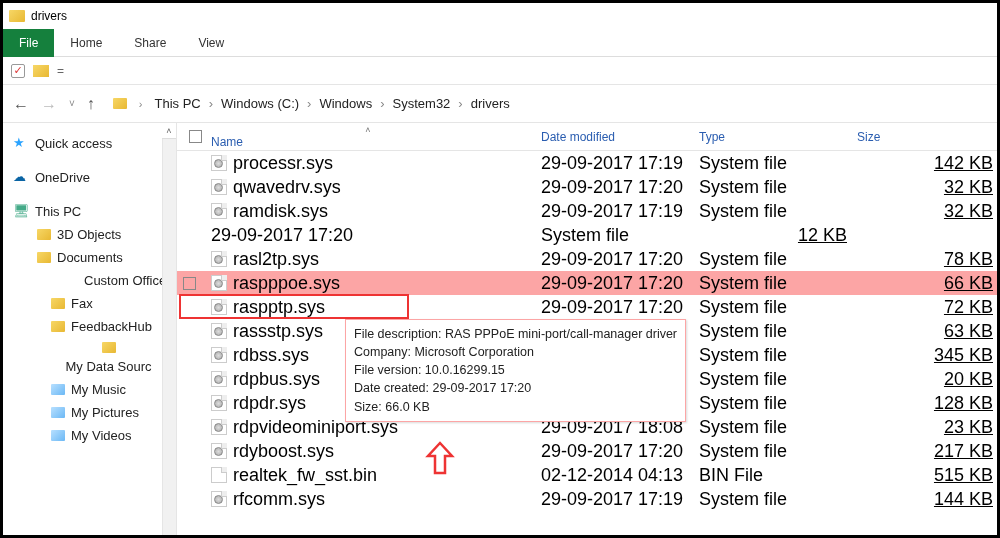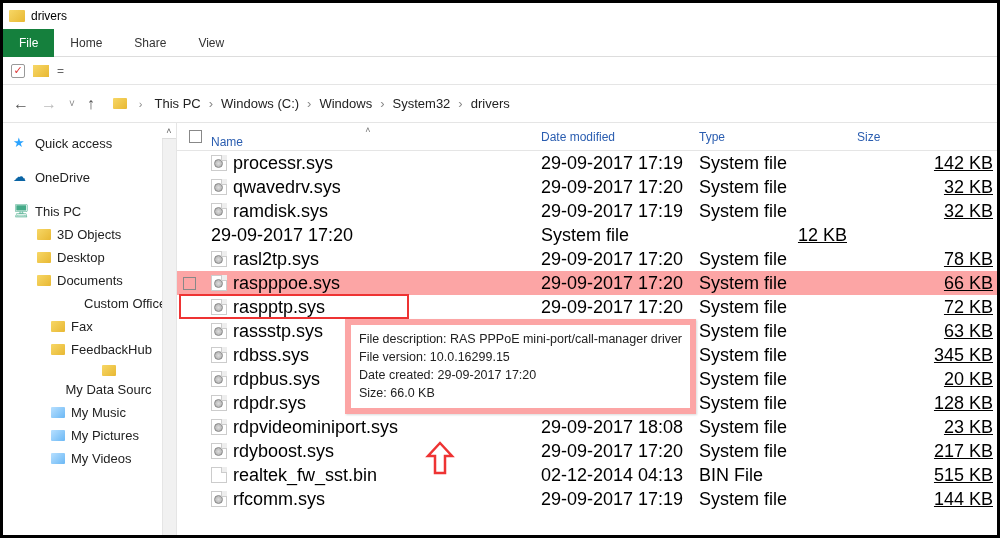--- a/index.html
+++ b/index.html
@@ -41,21 +41,21 @@
 .row.sel { background: #fca5a5; }
 .row .cell { padding: 0 6px; white-space: nowrap; overflow: hidden; text-overflow: ellipsis; }
 .row .cell.name { display: flex; align-items: center; gap: 6px; }
 .row .cell.size { text-align: right; padding-right: 4px; text-decoration: underline; }
 .row .chk { width:13px; height:13px; border:1px solid #888; margin-left:6px; visibility:hidden; }
 .row.sel .chk { visibility: visible; }
 .fileico { width: 16px; height: 16px; background: #fff; border: 1px solid #ccc; position: relative; flex-shrink:0; }
 .fileico::after { content: ""; position: absolute; right: -1px; top: -1px; width: 5px; height: 5px; background: #eee; border-left: 1px solid #ccc; border-bottom: 1px solid #ccc; }
 .fileico.sys::before { content:""; position:absolute; left:2px; bottom:2px; width:7px; height:7px; border:1px solid #888; border-radius:50%; background:radial-gradient(#ddd,#aaa); }
 .hlbox { position:absolute; border:2px solid #e33; top:171px; left:2px; width:230px; height:25px; pointer-events:none; }
-.tooltip { position:absolute; top:196px; left:168px; background:#fff; border:6px solid #fca5a5; padding:5px 8px; font-size:12.5px; line-height:1.45; color:#222; box-shadow:1px 1px 2px rgba(0,0,0,0.15); z-index:5; }
+.tooltip { position:absolute; top:196px; left:168px; background:#fff; border:1px solid #fca5a5; padding:5px 8px; font-size:12.5px; line-height:1.45; color:#222; box-shadow:1px 1px 2px rgba(0,0,0,0.15); z-index:5; }
 .arrowup { position:absolute; top:318px; left:248px; width:30px; height:34px; }
 .arrowup svg { width:100%; height:100%; }
 </style>
 </head>
 <body>
 
 <div class="titlebar">
   <span class="fico"></span>
   <span>drivers</span>
 </div>
@@ -110,24 +110,20 @@
         <span class="ic ic-pc">🖥</span>
         <span>This PC</span>
       </div>
       <div id="sb-sub">
           <div class="sbitem sub" style="padding-left: 30px;">
             <span class="ic-folder"></span>
             <span>3D Objects</span>
           </div>
           <div class="sbitem sub" style="padding-left: 30px;">
             <span class="ic-folder"></span>
-            <span>Desktop</span>
-          </div>
-          <div class="sbitem sub" style="padding-left: 30px;">
-            <span class="ic-folder"></span>
             <span>Documents</span>
           </div>
           <div class="sbitem sub2" style="padding-left: 44px; gap: 33px;">
             <span class="ic-folder"></span>
             <span>Custom Office</span>
           </div>
           <div class="sbitem sub2" style="padding-left: 44px;">
             <span class="ic-folder"></span>
             <span>Fax</span>
           </div>
@@ -344,20 +340,21 @@
           <div class="cell">29-09-2017 17:19</div>
           <div class="cell">System file</div>
           <div class="cell size">144 KB</div>
         </div>
       </div>
 
     <div class="hlbox"></div>
 
     <div class="tooltip">
       <div>File description: RAS PPPoE mini-port/call-manager driver</div>
+      <div>Company: Microsoft Corporation</div>
       <div>File version: 10.0.16299.15</div>
       <div>Date created: 29-09-2017 17:20</div>
       <div>Size: 66.0 KB</div>
     </div>
 
     <div class="arrowup">
       <svg viewBox="0 0 30 34">
           <path d="M15 2 L27 15 L20 15 L20 32 L10 32 L10 15 L3 15 Z" fill="none" stroke="#e33" stroke-width="2.5"></path>
         </svg>
     </div>

